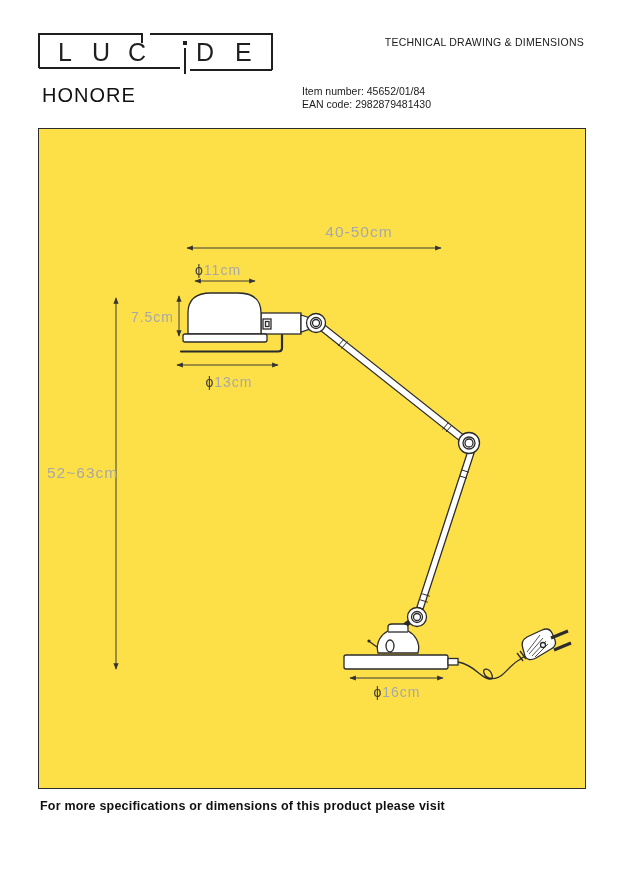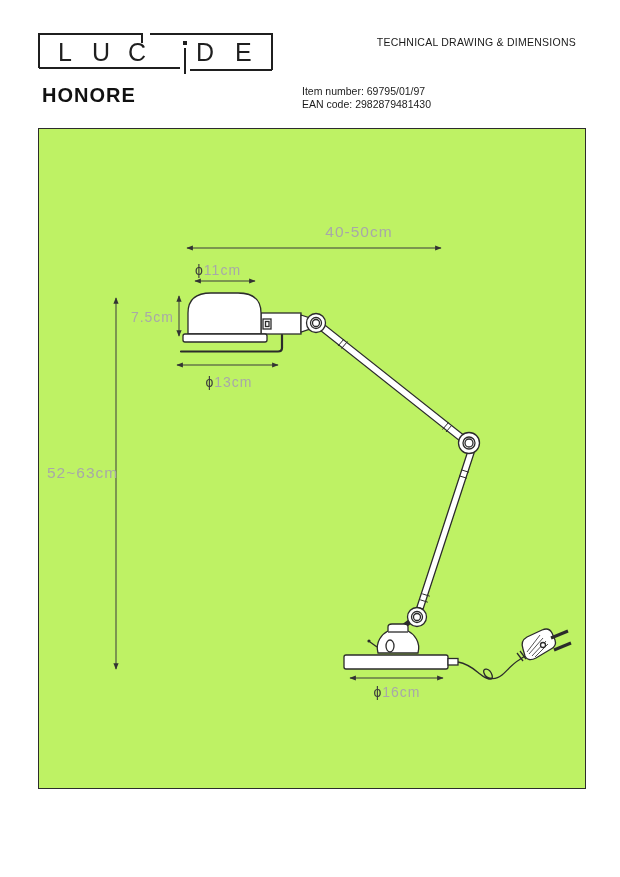--- a/index.html
+++ b/index.html
@@ -3,33 +3,33 @@
 <meta charset="utf-8">
 <style>
   html,body{margin:0;padding:0;background:#ffffff;}
   .page{
     position:relative;width:620px;height:877px;background:#ffffff;overflow:hidden;
     font-family:"Liberation Sans",sans-serif;color:#1b1b1b;
   }
   
   .logo-box{position:absolute;left:38px;top:33px;width:235px;height:42px;}
   .doc-title{
-    position:absolute;right:44px;top:36px;font-size:10.5px;letter-spacing:.25px;
+    position:absolute;right:36px;top:36px;font-size:10.5px;letter-spacing:.25px;
     color:#1b1b1b;white-space:nowrap;
   }
   .product-name{
-    position:absolute;left:42px;top:84px;font-size:20px;font-weight:bold;
+    position:absolute;left:42px;top:84px;font-size:20px;font-weight:normal;
     letter-spacing:1px;color:#111;
   }
   .item-block{position:absolute;left:302px;top:85px;font-size:10.5px;line-height:13px;white-space:nowrap;}
   .item-block .b{font-weight:normal;}
   
   .drawing-frame{
     position:absolute;left:38px;top:128px;width:548px;height:661px;
-    border:1.5px solid #2c2c2c;box-sizing:border-box;background:#bef264;
+    border:1.5px solid #2c2c2c;box-sizing:border-box;background:#fde047;
   }
   .drawing-frame svg{position:absolute;left:0;top:0;}
   
   .dim{fill:#a8a8a8;font-family:"Liberation Sans",sans-serif;letter-spacing:1px;}
   .dim-lg{font-size:15.5px;}
   .dim-sm{font-size:14px;}
   .phi{fill:#3c3c3c;}
   
   .ln{stroke:#2b2b2b;stroke-width:1.3;fill:none;}
   .solid{stroke:#2b2b2b;stroke-width:1.3;fill:#ffffff;}
@@ -72,21 +72,21 @@
     </svg>
   </div>
 
   <div class="doc-title">TECHNICAL DRAWING &amp; DIMENSIONS</div>
 
   <div class="product-name">HONORE</div>
 
   <div class="item-block">
     <div>
       <span class="b">Item number:</span>
-      <span class="b">69795/01/97</span>
+      <span class="b">45652/01/84</span>
     </div>
     <div>
       <span class="b">EAN code:</span>
       <span>2982879481430</span>
     </div>
   </div>
 
   <div class="drawing-frame">
     <svg width="545" height="658" viewBox="0 0 545 658">
       <defs>
@@ -194,14 +194,15 @@
         </g>
         <g>
           <circle class="solid" cx="378" cy="488" r="9.5"></circle>
           <circle class="ln" cx="378" cy="488" r="5.5"></circle>
           <circle class="ln" cx="378" cy="488" r="3.5"></circle>
         </g>
       </g>
     </svg>
   </div>
 
+  <div class="footer-note">For more specifications or dimensions of this product please visit</div>
 
 </div>
 
 </body></html>

